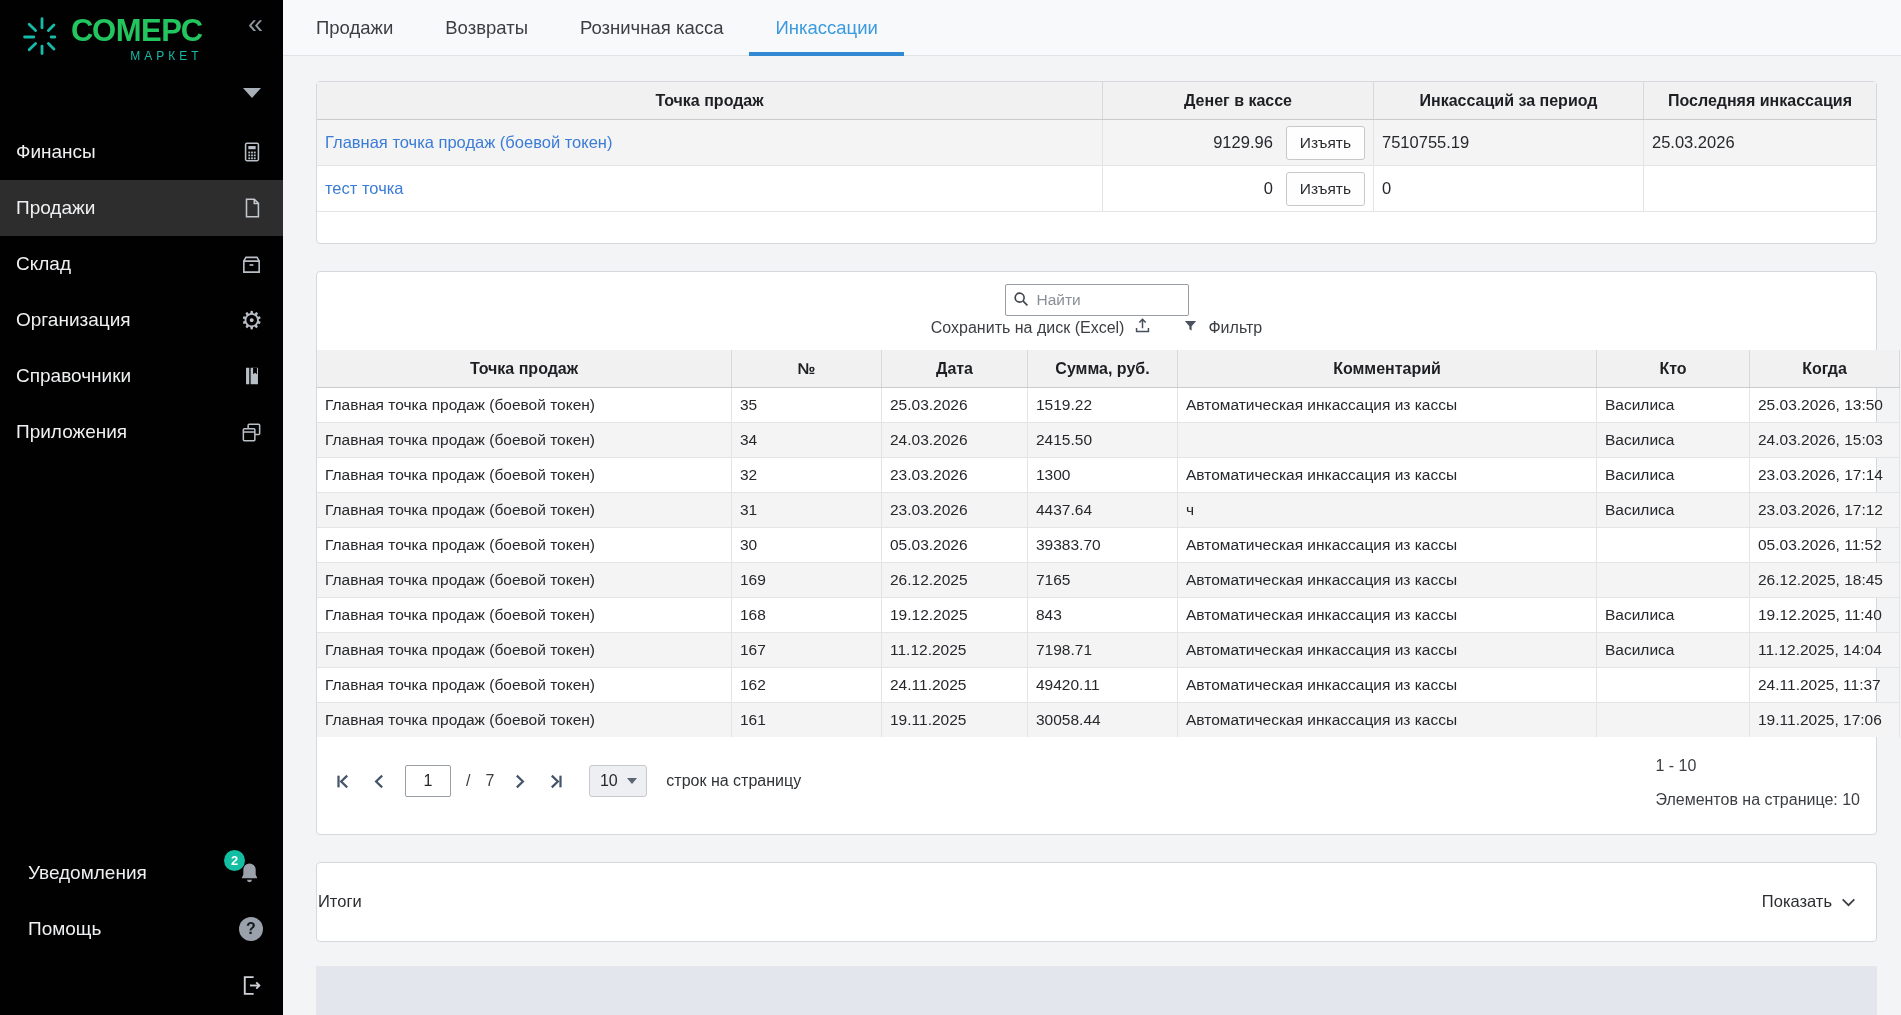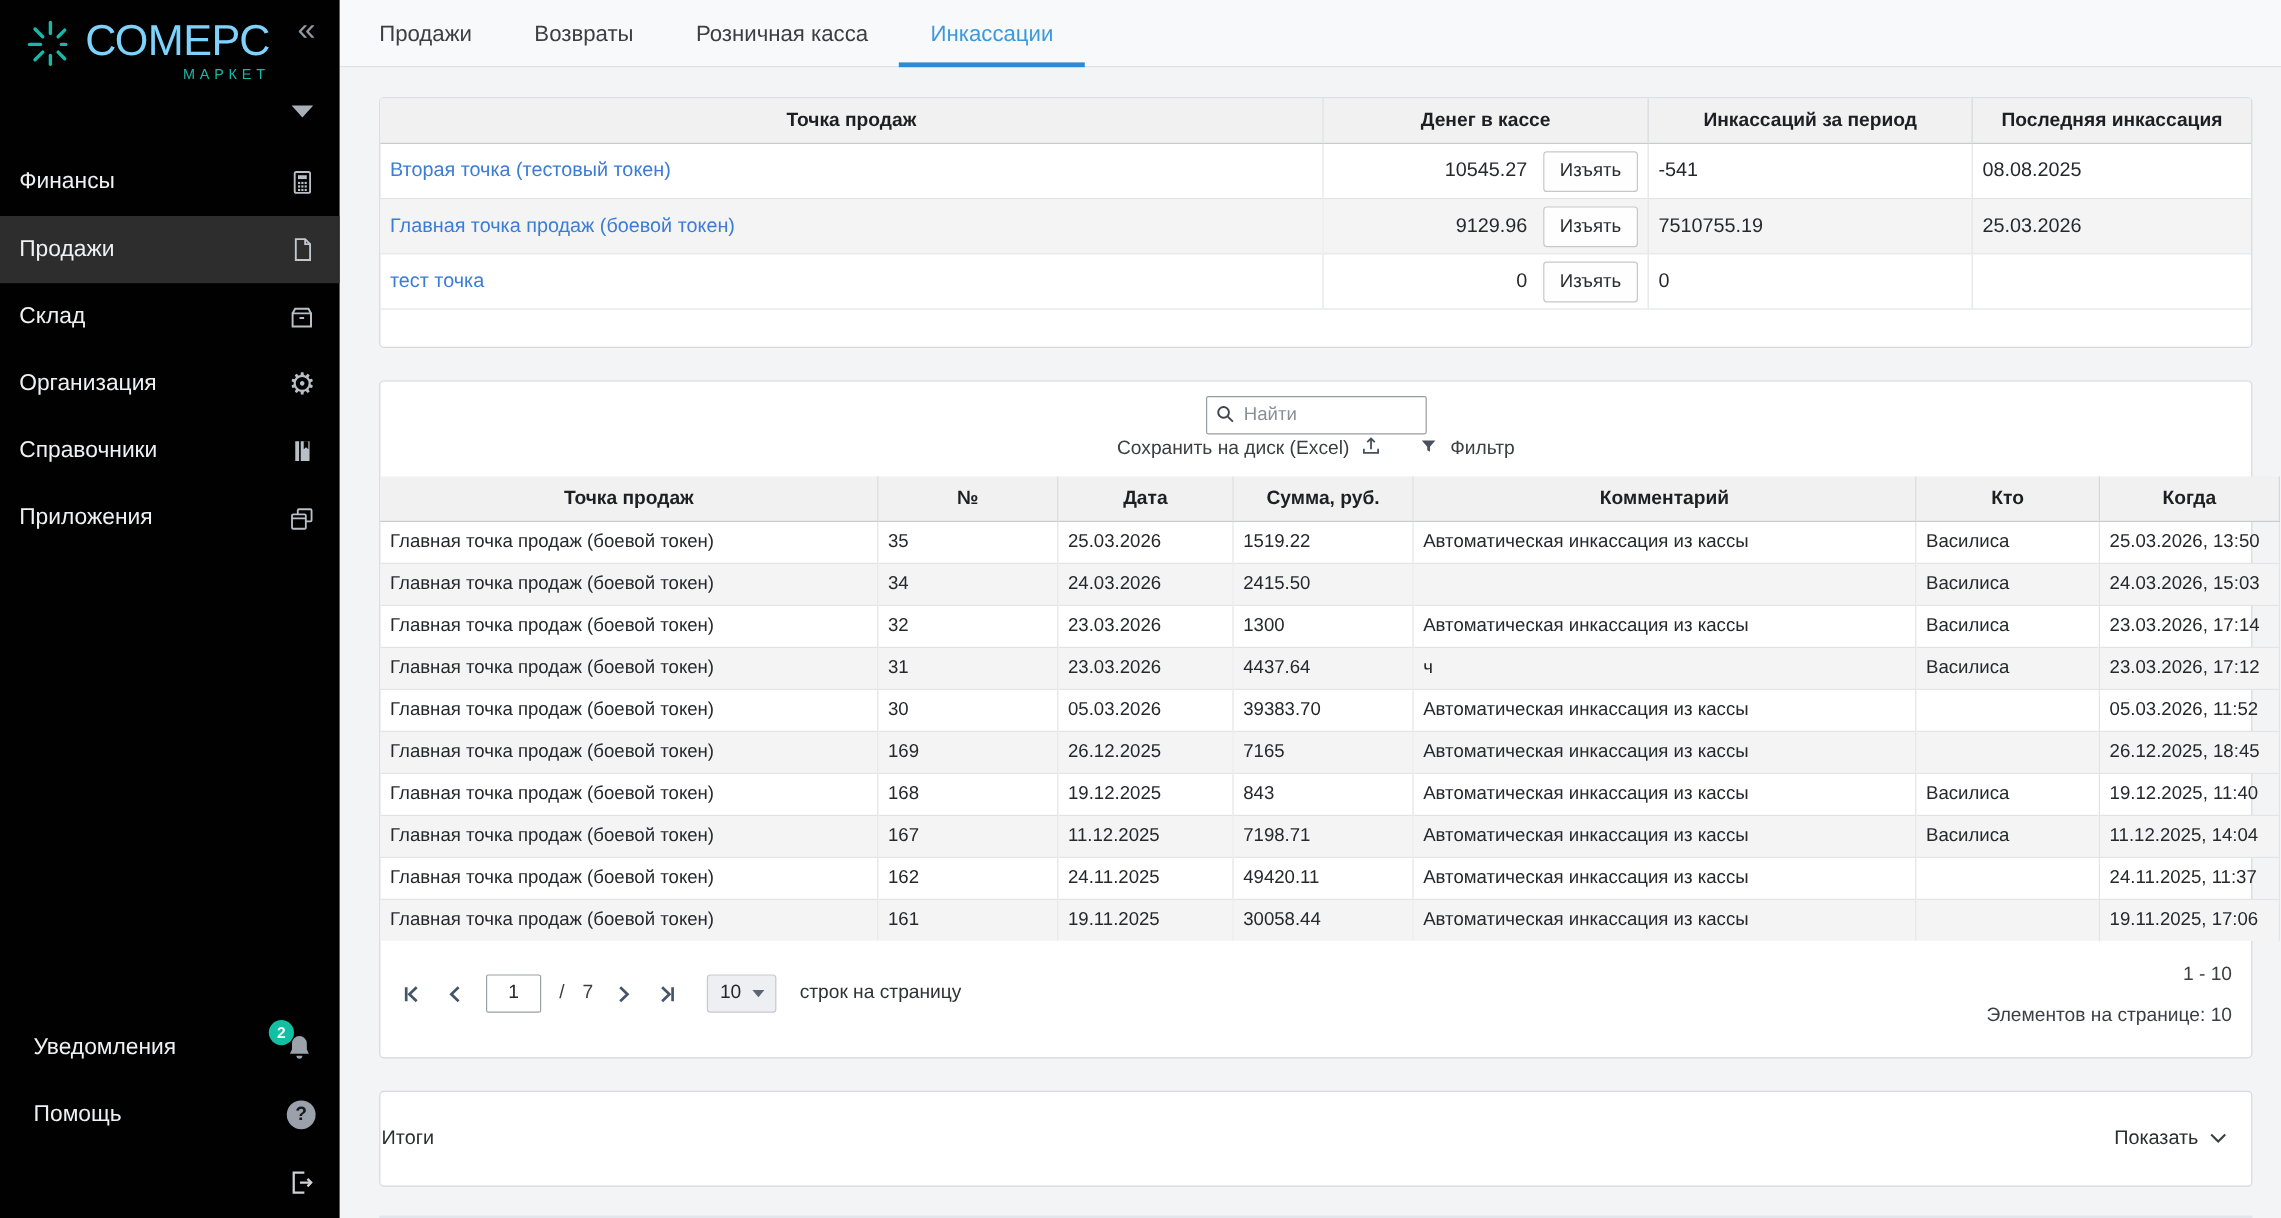--- a/index.html
+++ b/index.html
@@ -3,21 +3,21 @@
 <meta charset="utf-8">
 <style>
   html,body{margin:0;padding:0;}
   body{width:1901px;height:1015px;overflow:hidden;font-family:"Liberation Sans",sans-serif;background:#f3f4f6;}
   .app{display:flex;width:1901px;height:1015px;}
 
   
   .sidebar{width:283px;flex-shrink:0;background:#010101;position:relative;color:#fff;}
   .logo{padding:14px 0 0 20px;display:flex;gap:7px;align-items:flex-start;}
   .logo-text{display:flex;flex-direction:column;}
-  .logo-title{font-size:36px;font-weight:normal;color:#7dd3fc;line-height:1.1;letter-spacing:-0.5px;}
+  .logo-title{font-size:31px;font-weight:bold;color:#22c55e;line-height:1.1;letter-spacing:-0.5px;}
   .logo-sub{color:#17b9a8;font-size:12px;letter-spacing:4px;text-align:right;margin-top:1px;}
   .collapse{position:absolute;top:8px;right:20px;font-size:27px;color:#9198a1;line-height:1.2;cursor:pointer;}
   .org-caret{position:absolute;top:88px;right:22px;width:0;height:0;border-left:9px solid transparent;border-right:9px solid transparent;border-top:10px solid #aab0b8;cursor:pointer;}
   .nav{position:absolute;top:124px;left:0;right:0;}
   .nav-item{height:56px;display:flex;align-items:center;justify-content:space-between;padding:0 20px 0 16px;font-size:19px;color:#eff0f2;cursor:pointer;}
   .nav-item.active{background:#2d2d2d;}
   .nav-icon{display:flex;align-items:center;}
   .uni-gear{font-size:25px;color:#b9bfc7;line-height:1;}
   .sidebar-bottom{position:absolute;bottom:2px;left:0;right:0;padding-left:12px;}
   .bell-wrap{position:relative;display:flex;}
@@ -70,21 +70,21 @@
   .del-cell{text-align:center;}
 
   .pagebar{display:flex;justify-content:space-between;align-items:flex-start;padding:12px 16px 16px 16px;}
   .pager{display:flex;align-items:center;gap:15px;margin-top:16px;}
   .pg-btn{background:none;border:none;padding:2px;cursor:pointer;display:flex;}
   .page-input{width:46px;height:32px;border:1px solid #9aa0a6;border-radius:2px;text-align:center;font-size:16px;font-family:inherit;color:#26282c;box-sizing:border-box;outline:none;}
   .page-sep,.page-total{font-size:16px;color:#3b3e42;}
   .size-select{width:58px;height:32px;background:#edeff2;border:1px solid #c6c9cd;border-radius:3px;display:flex;align-items:center;justify-content:center;gap:9px;font-size:16px;color:#26282c;cursor:pointer;margin-left:8px;box-sizing:border-box;}
   .size-caret{width:0;height:0;border-left:5px solid transparent;border-right:5px solid transparent;border-top:6px solid #5b6574;}
   .rows-label{font-size:16px;color:#2f3236;margin-left:4px;}
-  .pageinfo{text-align:right;font-size:16px;color:#3b3e42;line-height:2.15;}
+  .pageinfo{text-align:left;font-size:16px;color:#3b3e42;line-height:2.15;}
 
   .totals-card{height:80px;display:flex;align-items:center;justify-content:space-between;padding:0 20px 0 1px;font-size:16.5px;color:#2b2d31;margin-bottom:24px;box-sizing:border-box;}
   .show-toggle{display:flex;align-items:center;gap:9px;cursor:pointer;}
 
   .infobar{background:#e3e6ec;min-height:74px;display:flex;align-items:center;padding:0 20px 0 16px;font-size:16.5px;color:#2a2c30;}
 </style>
 </head>
 <body>
 
 <div class="app">
@@ -221,26 +221,20 @@
         <table class="tbl pos">
           <thead>
               <tr>
                 <th>Точка продаж</th>
                 <th>Денег в кассе</th>
                 <th>Инкассаций за период</th>
                 <th>Последняя инкассация</th>
               </tr>
             </thead>
           <tbody>
-              <tr class="">
-                <td><a>Вторая точка (тестовый токен)</a></td>
-                <td class="cash-cell"><span>10545.27</span><button class="withdraw-btn">Изъять</button></td>
-                <td>-541</td>
-                <td>08.08.2025</td>
-              </tr>
               <tr class="alt">
                 <td><a>Главная точка продаж (боевой токен)</a></td>
                 <td class="cash-cell"><span>9129.96</span><button class="withdraw-btn">Изъять</button></td>
                 <td>7510755.19</td>
                 <td>25.03.2026</td>
               </tr>
               <tr class="">
                 <td><a>тест точка</a></td>
                 <td class="cash-cell"><span>0</span><button class="withdraw-btn">Изъять</button></td>
                 <td>0</td>

